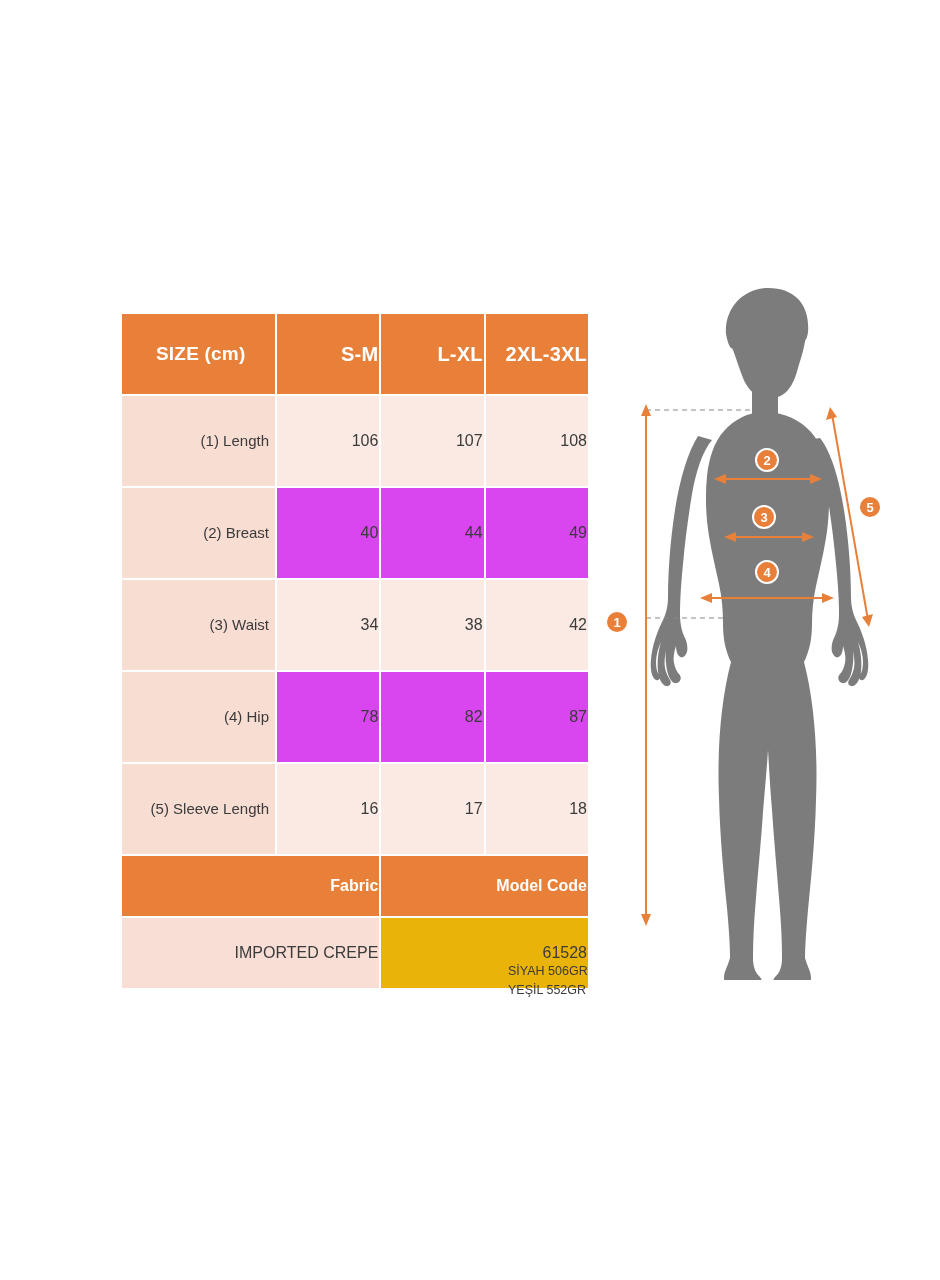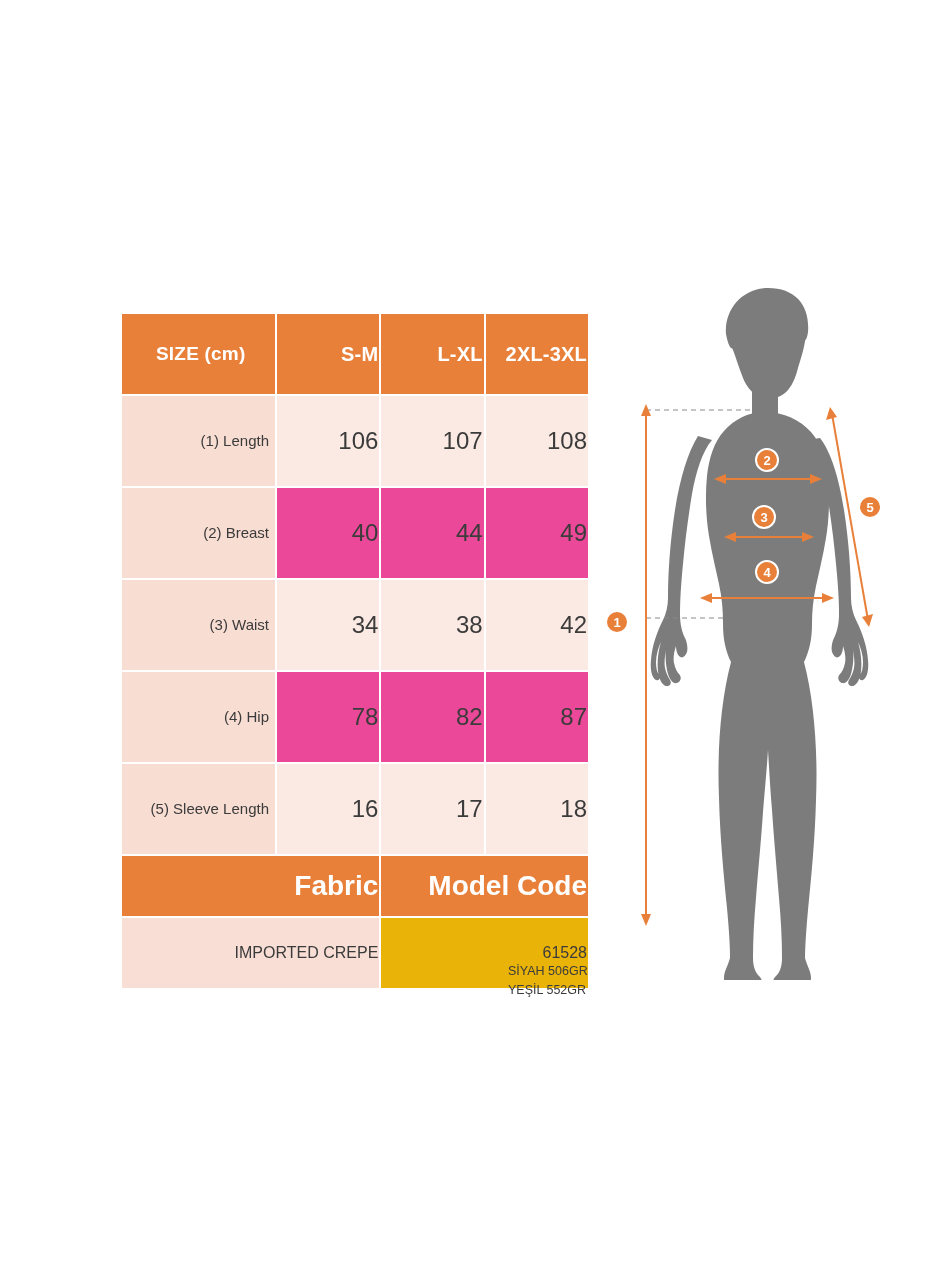--- a/index.html
+++ b/index.html
@@ -58,34 +58,34 @@
     background: #f8ddd3;
     color: #3b3b3b;
     font-size: 15px;
     height: 76px;
     width: 118px;
     line-height: 1.2;
     padding: 7px 6px;
   }
   td.val {
     background: #fbeae3;
-    font-size: 24px;
+    font-size: 16px;
     color: #3b3b3b;
     height: 76px;
   }
   tr.alt td.val {
-    background: #ec4899;
+    background: #d946ef;
   }
 
   
   tr.band th {
     background: #e8803a;
     color: #ffffff;
     font-weight: bold;
-    font-size: 28px;
+    font-size: 16px;
     height: 58px;
   }
   tr.fabric td {
     background: #f8ded4;
     font-size: 16px;
     height: 68px;
     color: #3b3b3b;
   }
   tr.fabric td.code {
     background: #eab308;

